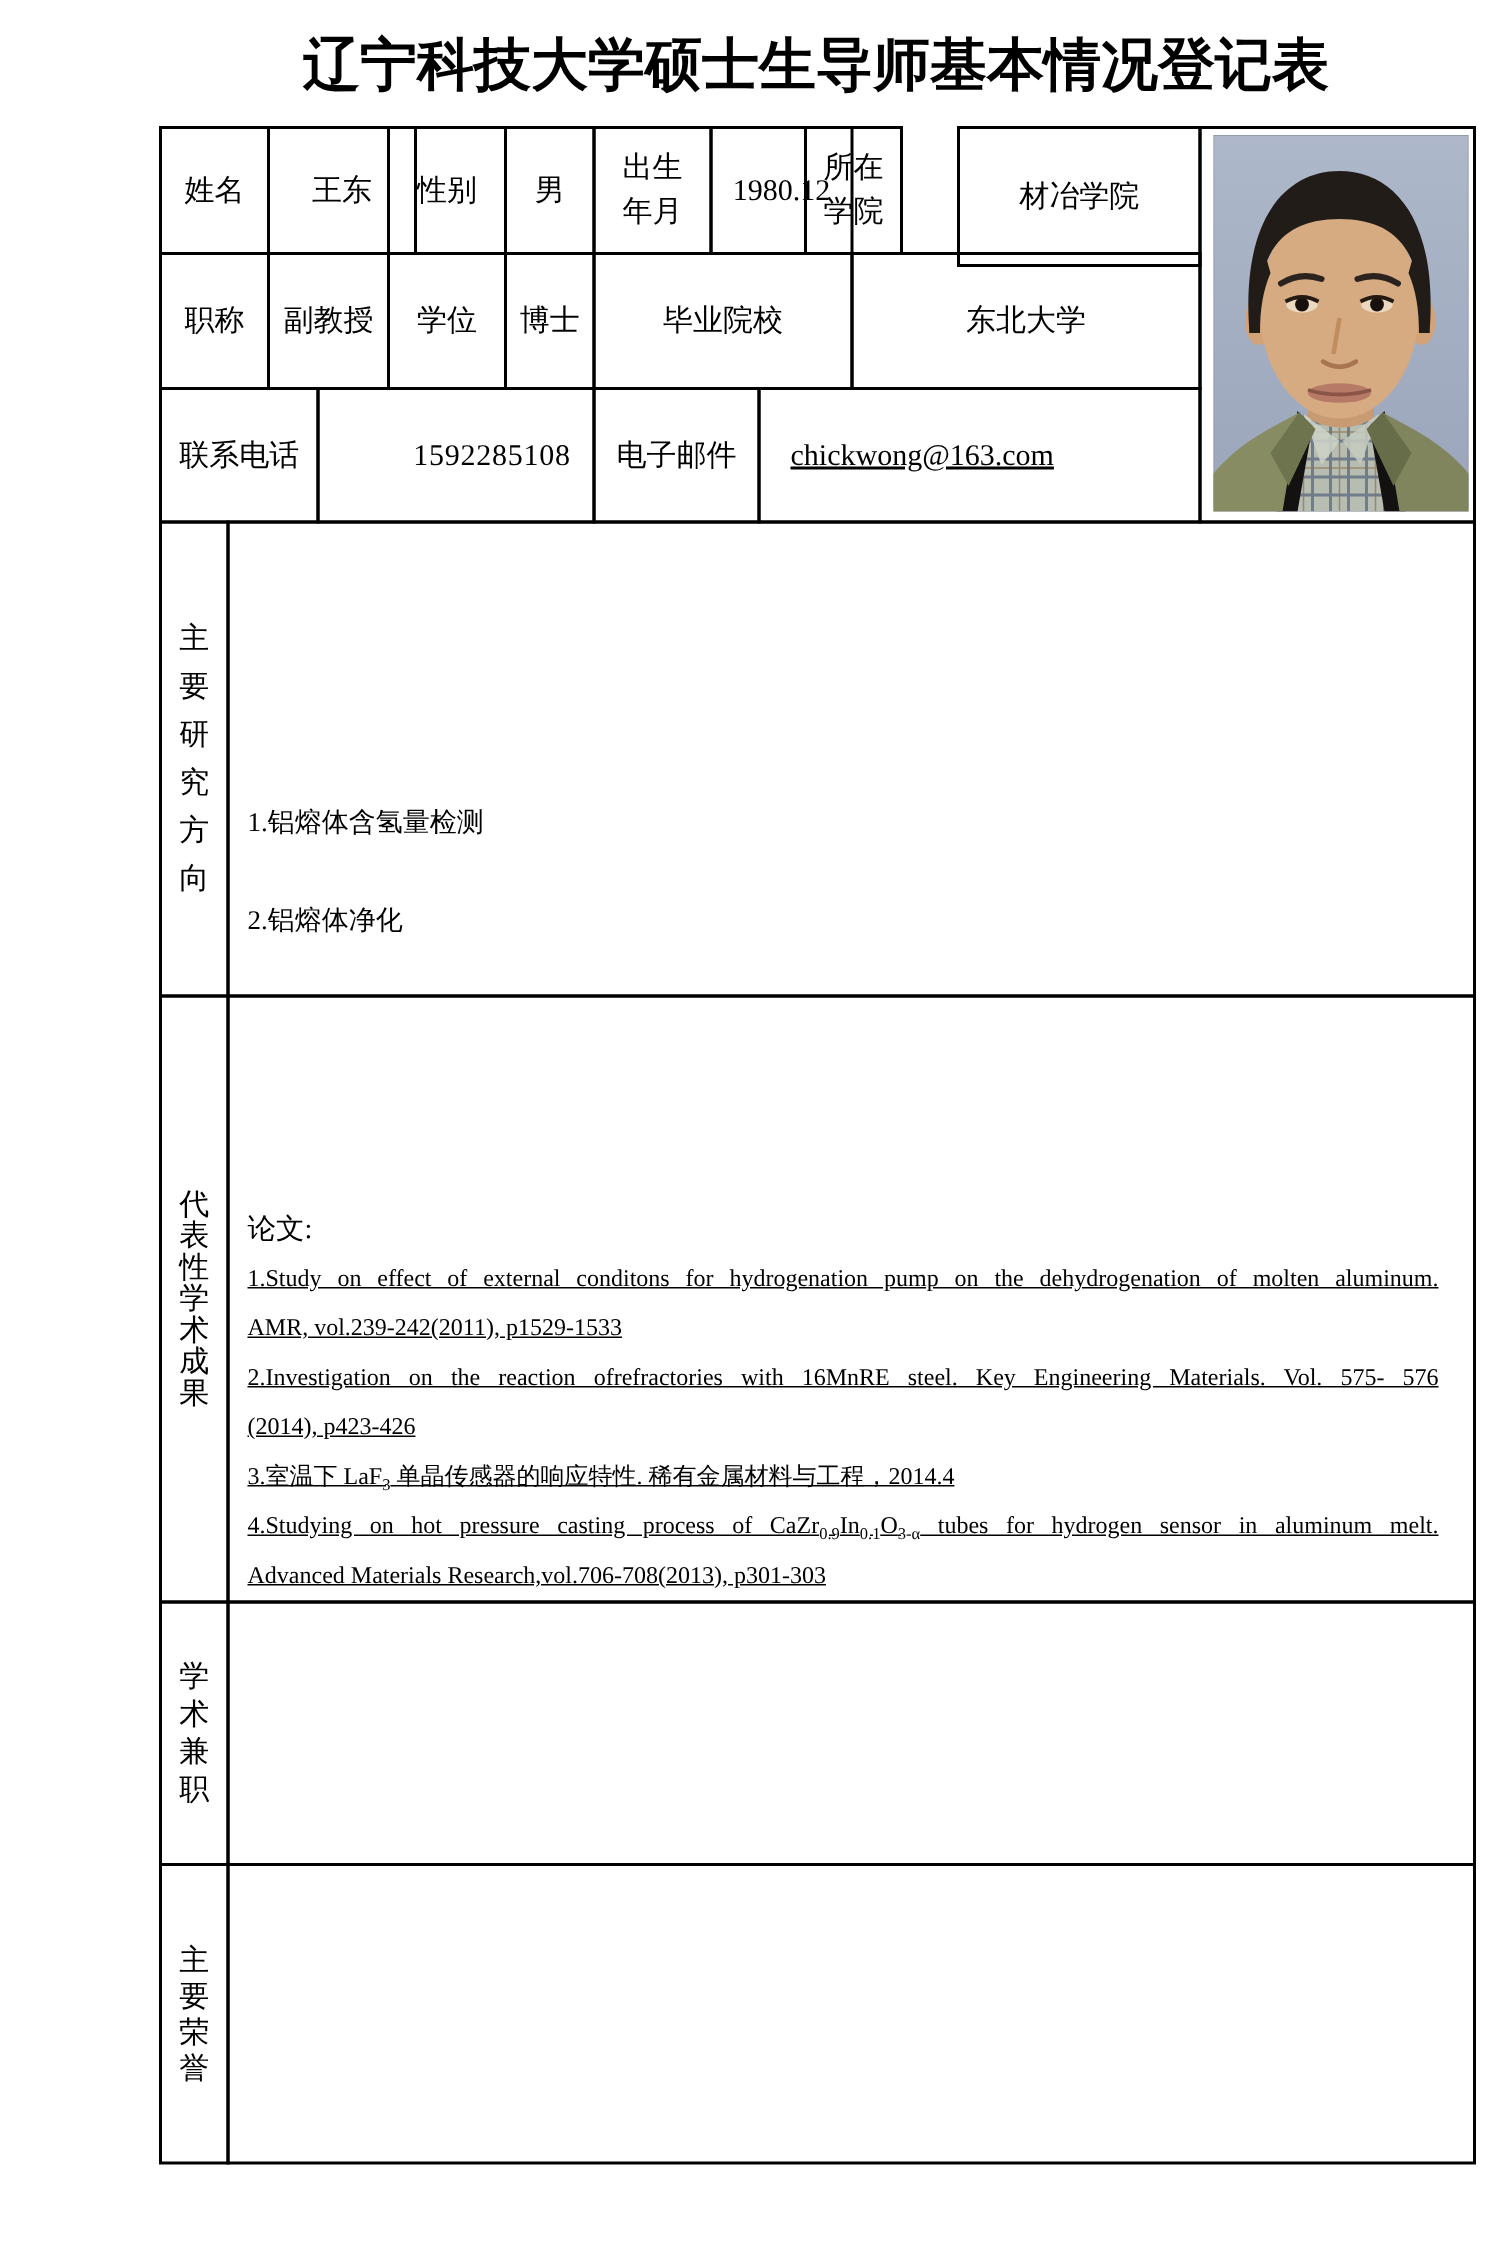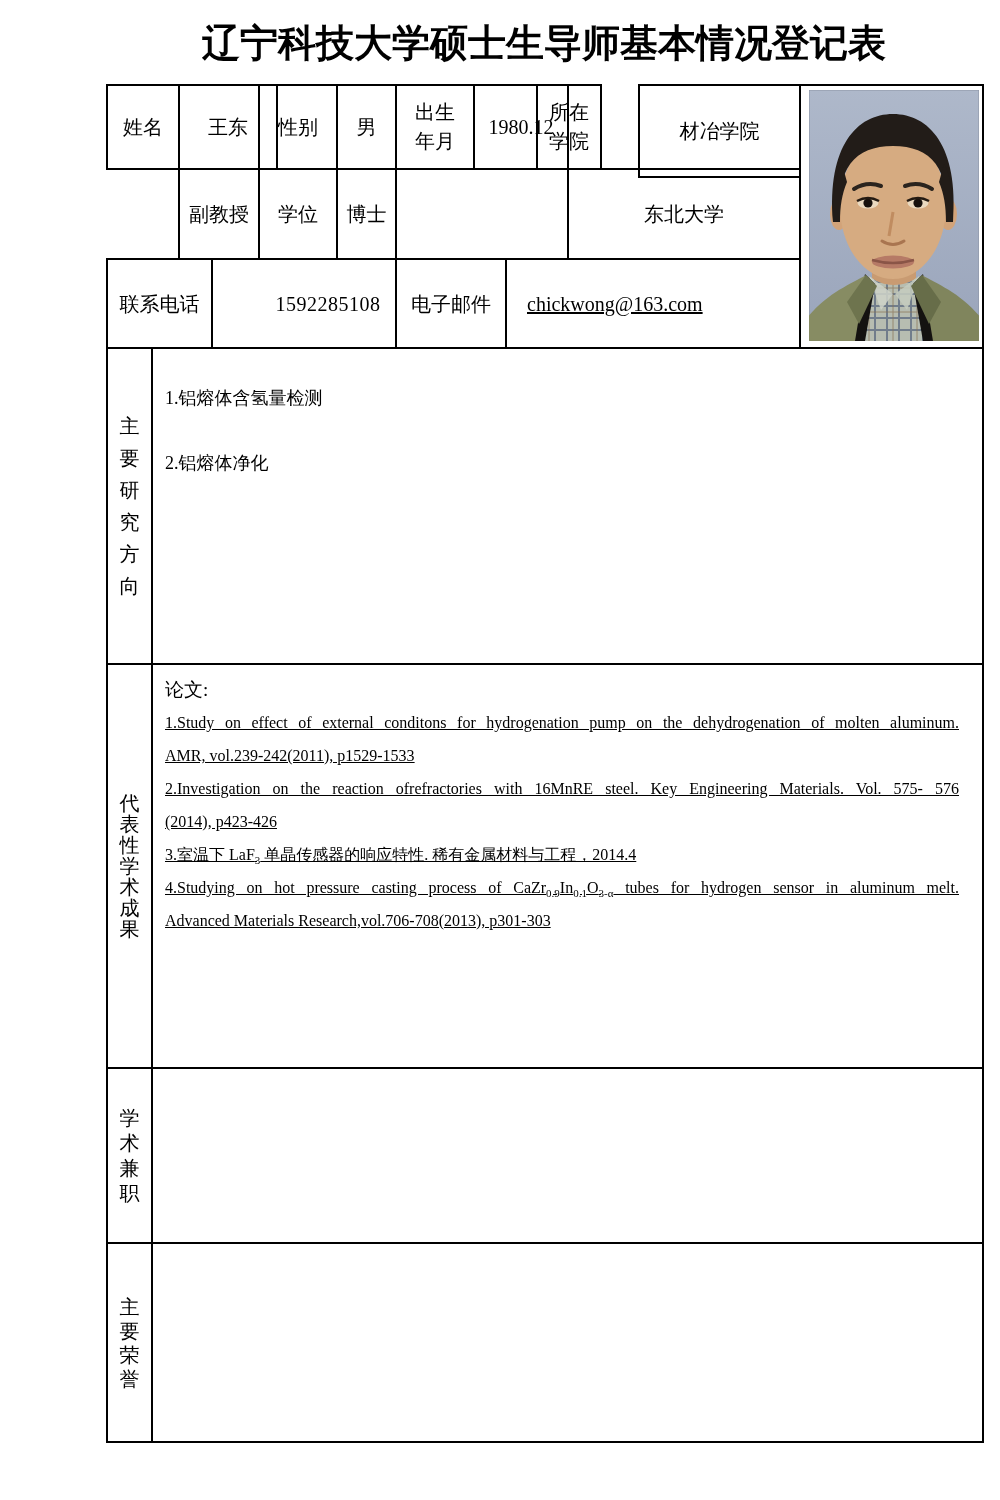--- a/index.html
+++ b/index.html
@@ -24,21 +24,21 @@
     font-size:20px;line-height:1.4;
     background:transparent;
   }
   .cell.left{justify-content:flex-start;}
   .wrap2{width:46px;text-align:center;line-height:29px;}
   .email{text-decoration:underline;padding-left:20px;}
   .phone{letter-spacing:0.5px;padding-left:48px;}
   
   .vlabel{display:flex;flex-direction:column;align-items:center;font-size:20px;line-height:1;}
   
-  .content{align-items:flex-start;justify-content:flex-start;}
+  .content{align-items:flex-end;justify-content:flex-start;}
   .research-box{padding:34px 14px 0 12px;font-size:18px;width:100%;box-sizing:border-box;}
   .research-box p{margin:0 0 35px 0;line-height:30px;}
   .papers-box{display:block;padding:8px 23px 0 12px;font-size:16px;width:100%;box-sizing:border-box;}
   .paper-heading{font-size:19px;line-height:33px;}
   .pline{line-height:33px;min-height:33px;text-decoration:underline;}
   .jline{text-align:justify;text-align-last:justify;}
   sub{font-size:11px;line-height:0;}
   .photo{position:absolute;left:765px;top:90px;width:170px;height:251px;}
 </style>
 </head>
@@ -54,23 +54,25 @@
   <div class="cell" style="left:292px;top:84px;width:61px;height:86px">男</div>
   <div class="cell" style="left:351px;top:84px;width:80px;height:86px">
     <div class="wrap2">出生年月</div>
   </div>
   <div class="cell" style="left:429px;top:84px;width:96px;height:86px">1980.12</div>
   <div class="cell" style="left:492px;top:84px;width:66px;height:86px">
     <div class="wrap2">所在学院</div>
   </div>
   <div class="cell" style="left:594px;top:84px;width:163px;height:94px">材冶学院</div>
 
+  <div class="cell" style="left:62px;top:168px;width:74px;height:92px">职称</div>
   <div class="cell" style="left:134px;top:168px;width:82px;height:92px">副教授</div>
   <div class="cell" style="left:214px;top:168px;width:80px;height:92px">学位</div>
   <div class="cell" style="left:292px;top:168px;width:61px;height:92px">博士</div>
+  <div class="cell" style="left:351px;top:168px;width:174px;height:92px">毕业院校</div>
   <div class="cell" style="left:523px;top:168px;width:234px;height:92px">东北大学</div>
 
   <div class="cell" style="left:62px;top:258px;width:107px;height:91px">联系电话</div>
   <div class="cell phone" style="left:167px;top:258px;width:186px;height:91px">1592285108</div>
   <div class="cell" style="left:351px;top:258px;width:112px;height:91px">电子邮件</div>
   <div class="cell left" style="left:461px;top:258px;width:296px;height:91px">
     <span class="email">chickwong@163.com</span>
   </div>
 
   <div class="cell" style="left:755px;top:84px;width:185px;height:265px"></div>

